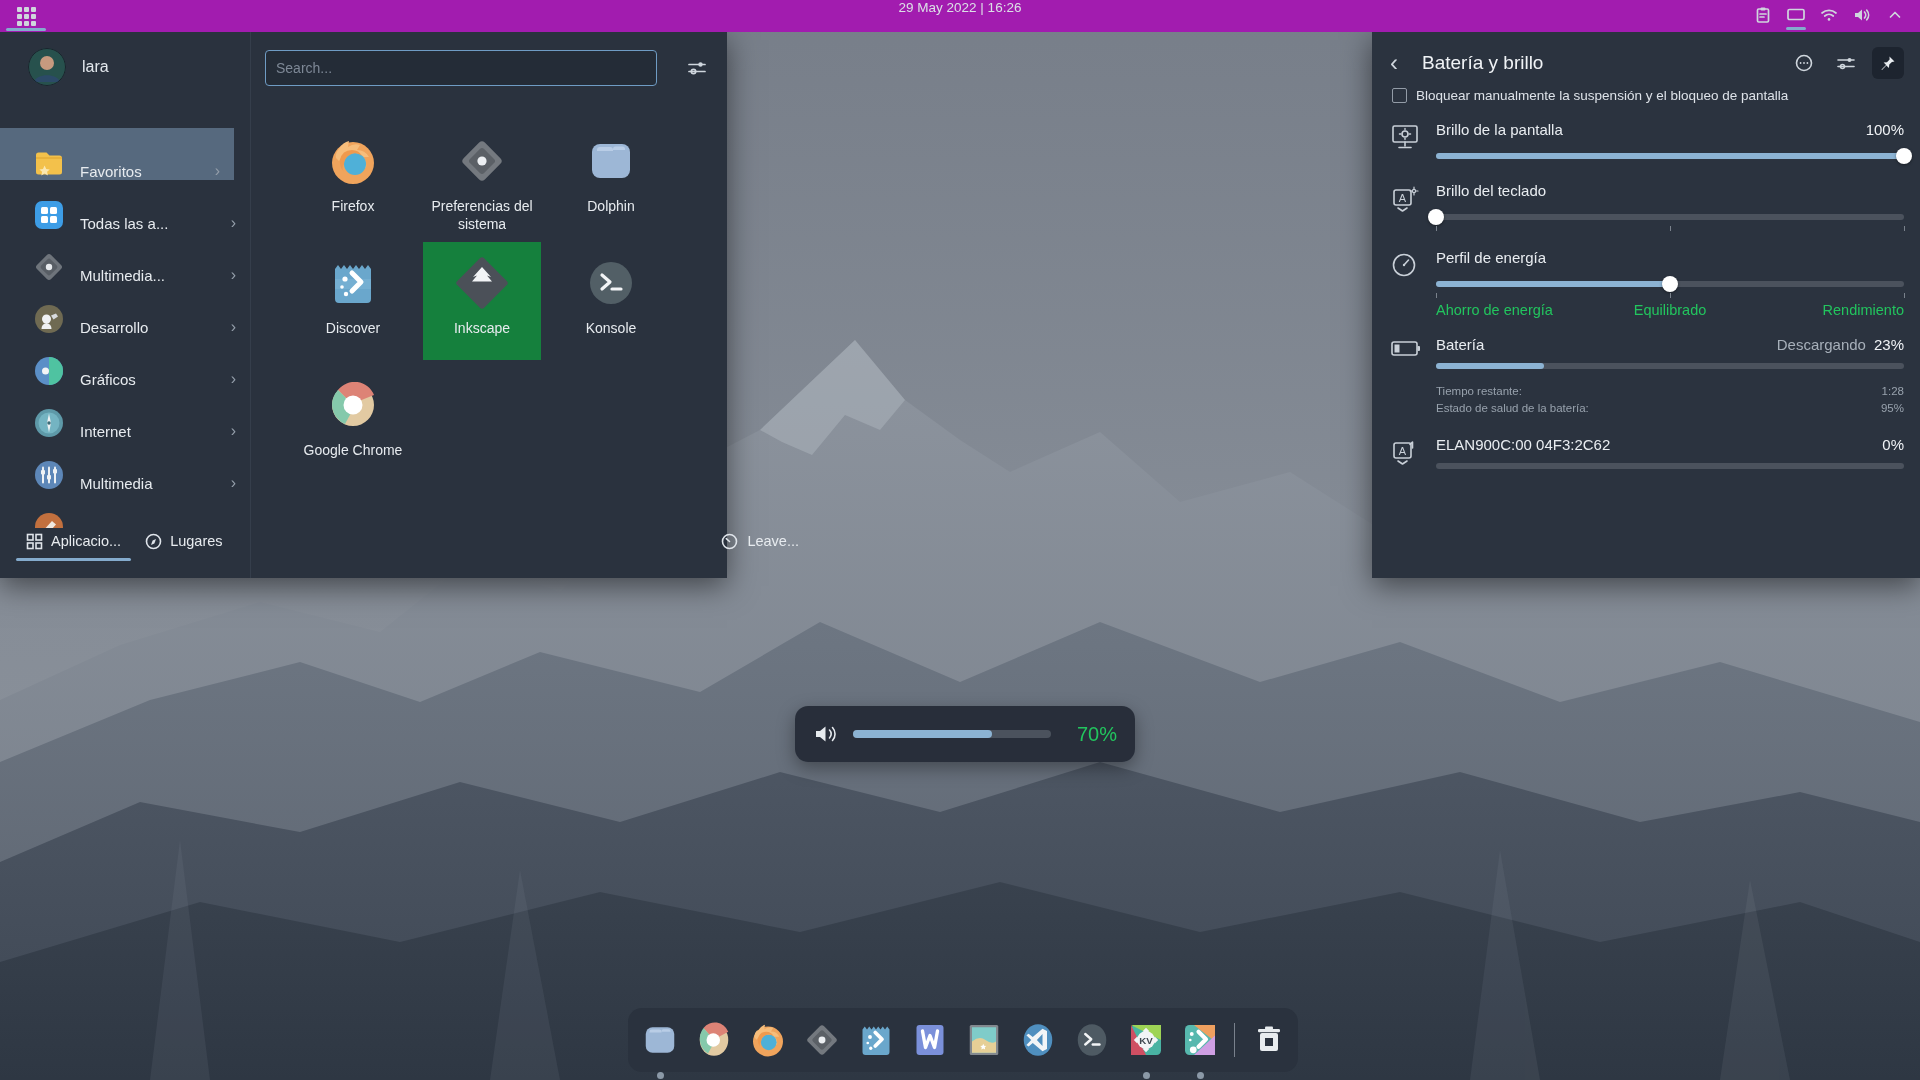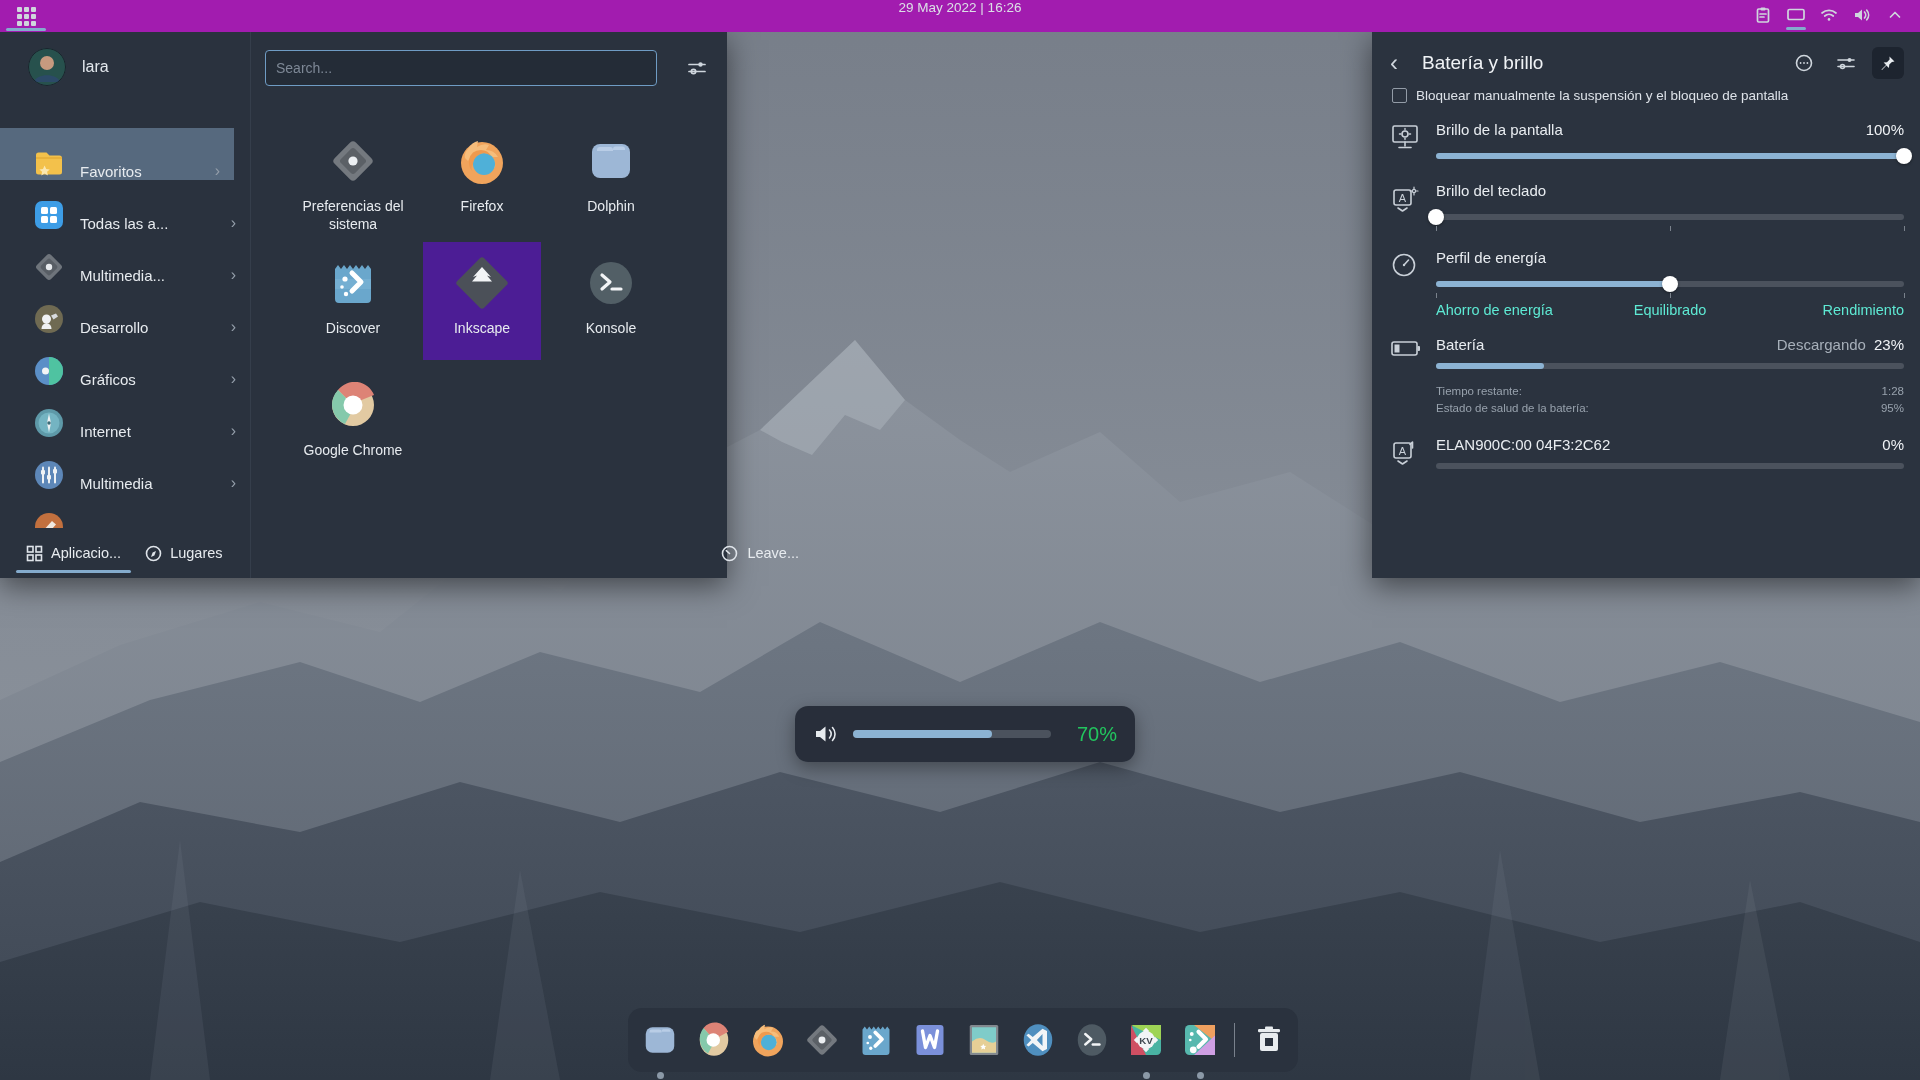--- a/index.html
+++ b/index.html
@@ -53,27 +53,27 @@
     border-radius:4px; color:#dfe4ea; font-size:14px; padding:0 10px; outline:none;
     font-family:"Liberation Sans",sans-serif; }
   .search-input::placeholder { color:#7e8896; }
   .search-config { margin-left:18px; cursor:pointer; }
   .search-config svg, .hdr-ic svg { display:block; }
 
   .app-grid { position:absolute; left:294px; top:88px; width:386px; display:grid;
     grid-template-columns:repeat(3,118px); grid-auto-rows:118px; column-gap:11px; row-gap:4px; }
   .app-tile { display:flex; flex-direction:column; align-items:center; padding-top:10px;
     cursor:pointer; }
-  .app-tile.selected { background:#4c1d95; }
+  .app-tile.selected { background:#15803d; }
   .app-ic { width:62px; height:62px; display:flex; align-items:center; justify-content:center; }
   .app-ic svg { display:block; }
   .app-label { margin-top:5px; color:#e7ebef; font-size:14px; text-align:center; line-height:1.3;
     max-width:112px; }
 
-  .launcher-footer { position:absolute; left:0; bottom:0; width:835px; height:50px; display:flex;
+  .launcher-footer { position:absolute; left:0; bottom:12px; width:835px; height:50px; display:flex;
     }
   .ftab { position:relative; height:50px; display:flex; align-items:center; gap:8px;
     color:#e7ebef; font-size:14.5px; padding:0 12px; cursor:pointer; }
   .ftab:first-child { margin-left:14px; }
   .ftab svg { stroke:#dfe4ea; fill:none; stroke-width:1.6; }
   .ftab .tab-underline { position:absolute; left:2px; right:2px; bottom:5px; height:3px;
     background:#84abcd; border-radius:2px; }
   .leave-btn { margin-left:auto; margin-right:36px; display:flex; align-items:center; gap:9px;
     color:#e7ebef; font-size:14.5px; cursor:pointer; }
   .leave-btn svg { stroke:#dfe4ea; fill:none; stroke-width:1.6; stroke-linecap:round; }
@@ -110,21 +110,21 @@
   .slider .track { position:absolute; left:0; right:0; top:5px; height:6px; background:#4b525d;
     border-radius:3px; }
   .slider .fill { position:absolute; left:0; top:0; height:6px; background:#8cb3d3;
     border-radius:3px; }
   .slider .handle { position:absolute; top:0; width:16px; height:16px; border-radius:50%;
     background:#ffffff; box-shadow:0 1px 3px rgba(0,0,0,.4); transform:translateX(-8px);
     cursor:pointer; }
   .ticks { position:relative; height:6px; }
   .ticks i { position:absolute; top:1px; width:1px; height:5px; background:#7a828c; }
 
-  .profile-labels { display:flex; margin-top:4px; font-size:14.5px; color:#5eead4;justify-content:flex-end; }
+  .profile-labels { display:flex; margin-top:4px; font-size:14.5px; color:#22c55e;justify-content:flex-end; }
   .profile-labels span:nth-child(2) { position:absolute; left:50%; transform:translateX(-50%); }
   .profile-labels { position:relative; }
   .profile-labels .pl-right { margin-left:auto; }
 
   .pbar { position:relative; height:6px; background:#4b525d; border-radius:3px; margin-top:10px; }
   .pbar .fill { position:absolute; left:0; top:0; height:6px; background:#8cb3d3; border-radius:3px; }
 
   .bat-details { margin-top:14px; }
   .detail-row { display:flex; font-size:11.5px; color:#98a2ad; line-height:1.5; }
   .detail-row .dv { margin-left:auto; }
@@ -374,37 +374,37 @@
           <line x1="3" y1="14.5" x2="19" y2="14.5"></line>
             <circle cx="7.5" cy="14.5" r="2.2" fill="none"></circle>
         </svg>
       </span>
     </div>
 
     <div class="app-grid">
       <div class="app-tile">
         <span class="app-ic">
           <svg width="56" height="56" viewBox="0 0 56 56">
-              <rect x="13" y="13" width="30" height="30" rx="4" transform="rotate(45 28 28)" fill="#74797f"></rect>
-              <rect x="18" y="18" width="20" height="20" rx="3" transform="rotate(45 28 28)" fill="#5b6066"></rect>
-              <circle cx="28" cy="28" r="4.6" fill="#eceff2"></circle>
-            </svg>
-        </span>
-        <span class="app-label">Preferencias del sistema</span>
-      </div>
-      <div class="app-tile">
-        <span class="app-ic">
-          <svg width="56" height="56" viewBox="0 0 56 56">
               <circle cx="28" cy="30" r="21" fill="#f0a45c"></circle>
               <path d="M14 16 q4-7 10-8 l-1 6 q6-4 12-2 l-3 5 q8 0 12 7 l-6 0 q4 5 3 11 l-5-4 q-2-7-9-9 q-9-2-13 6 l-3-3 q-1-5 3-9z" fill="#f6bd7b"></path>
               <circle cx="30" cy="31" r="11" fill="#4fb0d8"></circle>
               <path d="M19 31 a11 11 0 0 1 18-8 q-3-6-10-6 q-10 0-12 10 q-1 7 4 12 q-3-4-0-8z" fill="#ef9a4e"></path>
             </svg>
         </span>
         <span class="app-label">Firefox</span>
+      </div>
+      <div class="app-tile">
+        <span class="app-ic">
+          <svg width="56" height="56" viewBox="0 0 56 56">
+              <rect x="13" y="13" width="30" height="30" rx="4" transform="rotate(45 28 28)" fill="#74797f"></rect>
+              <rect x="18" y="18" width="20" height="20" rx="3" transform="rotate(45 28 28)" fill="#5b6066"></rect>
+              <circle cx="28" cy="28" r="4.6" fill="#eceff2"></circle>
+            </svg>
+        </span>
+        <span class="app-label">Preferencias del sistema</span>
       </div>
       <div class="app-tile">
         <span class="app-ic">
           <svg width="56" height="56" viewBox="0 0 56 56">
               <rect x="9" y="11" width="38" height="34" rx="8" fill="#9db7d6"></rect>
               <path d="M14 17 q0-3 3-3 h10 q3 0 3 3 v1 h-16z" fill="#b9cde6"></path>
               <path d="M30 16 q0-2.5 2.5-2.5 h7 q2.5 0 2.5 2.5 v1 h-12z" fill="#b9cde6"></path>
             </svg>
         </span>
         <span class="app-label">Dolphin</span>

